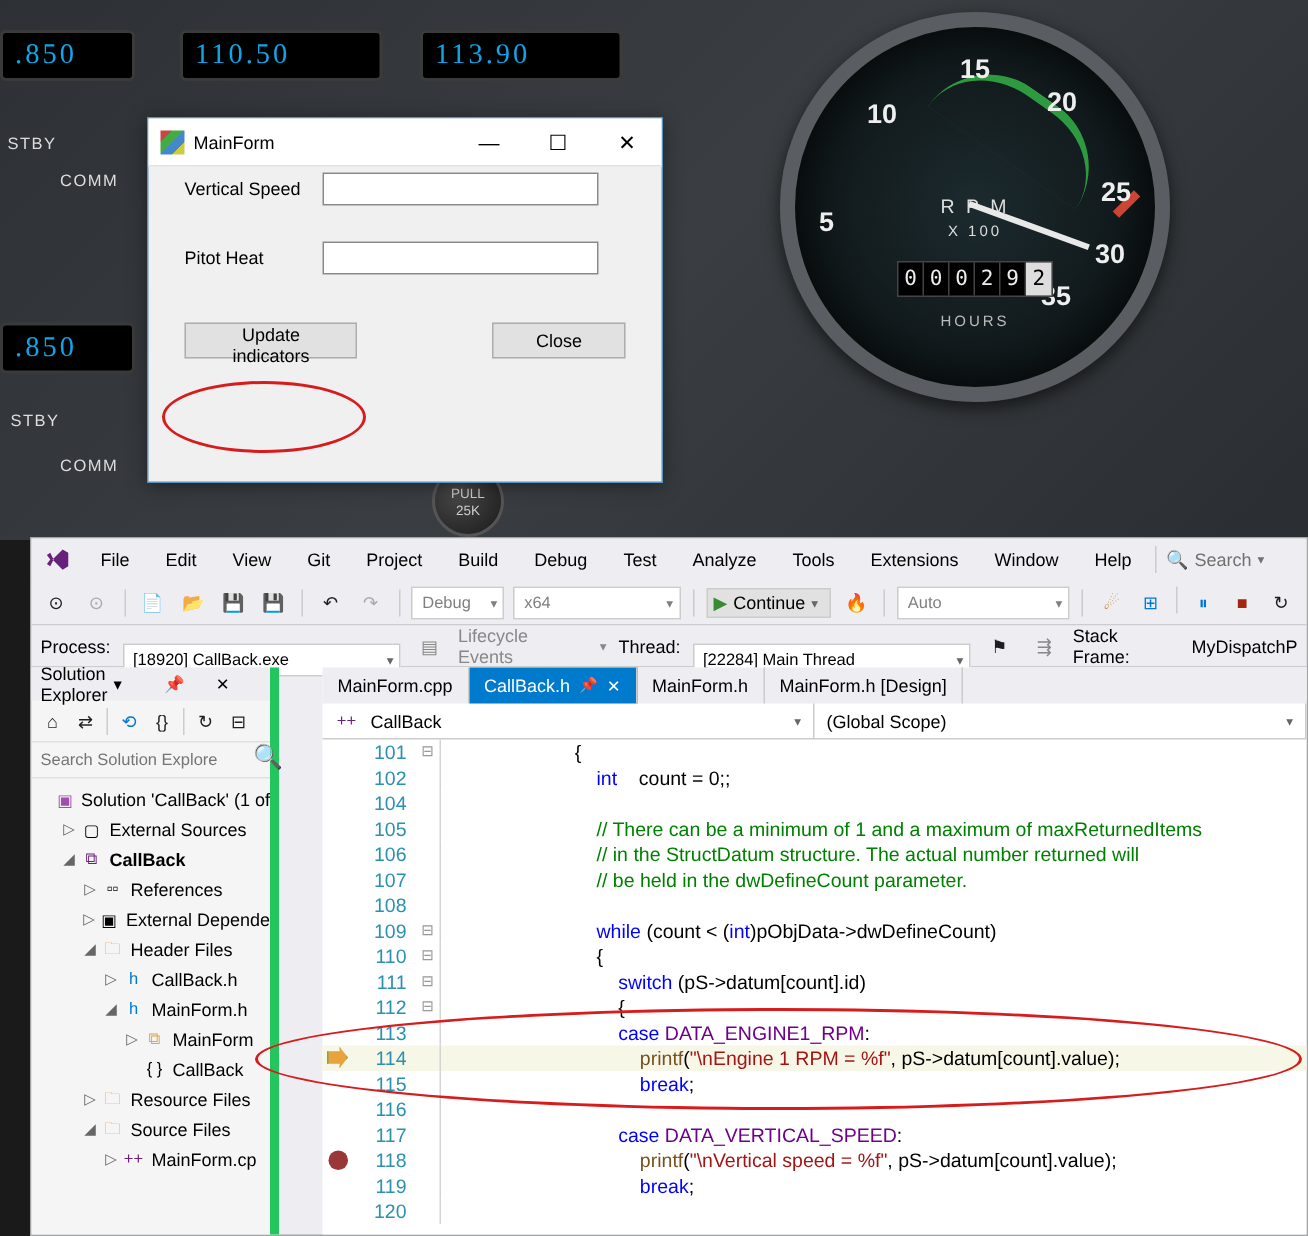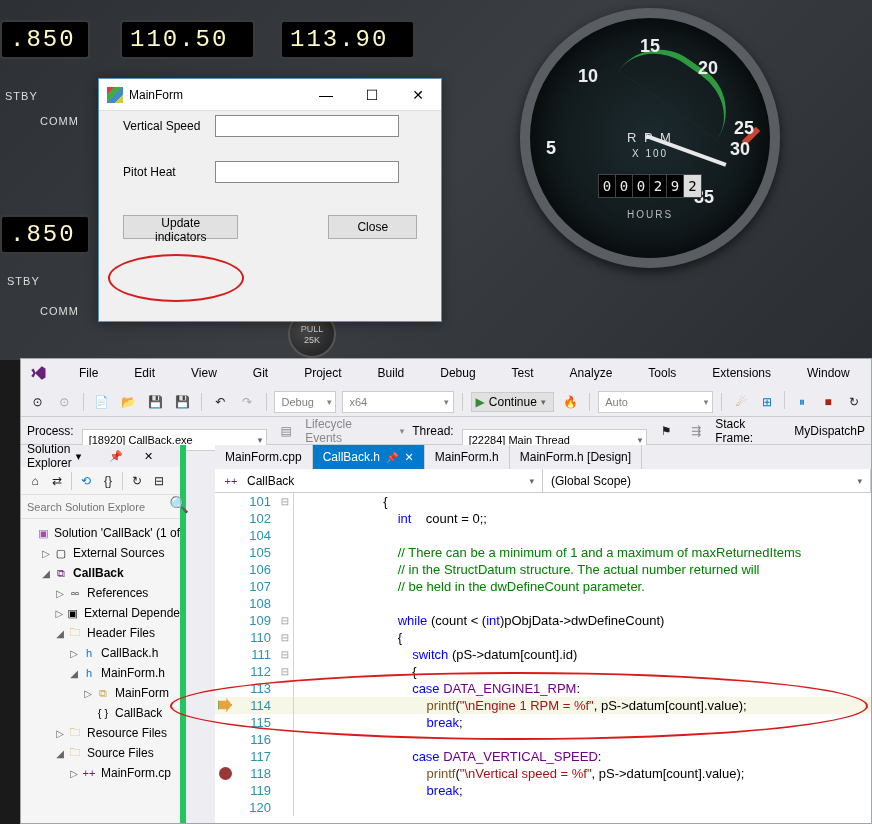--- a/index.html
+++ b/index.html
@@ -1,38 +1,38 @@
 <!DOCTYPE html>
 <html><head>
 <meta charset="utf-8">
 <style>
 * { margin: 0; padding: 0; box-sizing: border-box; font-family: 'Segoe UI', Tahoma, sans-serif; }
 body { width: 872px; height: 824px; overflow: hidden; position: relative; background: #1a1a1a; }
 
 
 .cockpit { position: absolute; top: 0; left: 0; width: 872px; height: 360px; background: linear-gradient(135deg, #2d3135 0%, #3a3e42 50%, #2a2e32 100%); }
-.radio-display { position: absolute; background: #000; border: 2px solid #3a3a3a; border-radius: 4px; padding: 4px 8px; font-family: Liberation Mono, monospace; font-size: 24px; color: #fef9c3; letter-spacing: 2px; }
+.radio-display { position: absolute; background: #000; border: 2px solid #3a3a3a; border-radius: 4px; padding: 4px 8px; font-family: Liberation Serif, serif; font-size: 19px; color: #0ea5e9; letter-spacing: 2px; }
 .r1 { top: 20px; left: 0; width: 90px; }
 .r2 { top: 20px; left: 120px; width: 135px; }
 .r3 { top: 20px; left: 280px; width: 135px; }
 .r4 { top: 215px; left: 0; width: 90px; }
 .panel-label { position: absolute; color: #ddd; font-size: 11px; letter-spacing: 1px; }
 .l1 { top: 115px; left: 40px; }
 .l2 { top: 305px; left: 40px; }
 .l3 { top: 275px; left: 7px; }
 .l4 { top: 90px; left: 5px; }
 .gauge { position: absolute; top: 8px; left: 520px; width: 260px; height: 260px; border-radius: 50%; background: radial-gradient(circle, #1c2a2e 0%, #0f1618 70%); border: 10px solid #5a5e62; box-shadow: inset 0 0 30px rgba(0,0,0,0.8), 0 4px 12px rgba(0,0,0,0.6); }
 .gauge-inner { position: absolute; inset: 8px; border-radius: 50%; }
 .gauge-num { position: absolute; color: #eee; font-size: 18px; font-weight: bold; }
 .g5 { top: 112px; left: 8px; }
 .g10 { top: 40px; left: 40px; }
 .g15 { top: 10px; left: 102px; }
 .g20 { top: 32px; right: 44px; }
 .g25 { top: 92px; right: 8px; }
-.g30 { bottom: 90px; right: 12px; margin-top: 32px; }
+.g30 { bottom: 70px; right: 12px; margin-top: 32px; }
 .g35 { bottom: 42px; right: 48px; }
 .gauge-arc { position: absolute; top: 34px; right: 20px; width: 120px; height: 50px; border-top: 6px solid #2d9a3f; border-radius: 60px 60px 0 0; transform: rotate(35deg); }
 .gauge-arc-red { position: absolute; top: 100px; right: 8px; width: 6px; height: 20px; background: #c43; transform: rotate(45deg); }
 .rpm-label { position: absolute; top: 104px; left: 50%; transform: translateX(-50%); color: #ddd; font-size: 13px; text-align: center; letter-spacing: 2px; }
 .needle { position: absolute; top: 50%; left: 50%; width: 4px; height: 85px; background: #e8e8e8; transform-origin: 50% 5%; transform: translate(-50%, -5px) rotate(-70deg); }
 .counter { position: absolute; bottom: 52px; left: 50%; transform: translateX(-50%); display: flex; background: #000; border: 1px solid #444; }
 .counter span { width: 17px; height: 22px; color: #eee; text-align: center; font-size: 14px; border-right: 1px solid #444; line-height: 22px; font-family: monospace; }
 .counter span:last-child { border: none; background: #ddd; color: #000; }
 .hours { position: absolute; bottom: 30px; left: 50%; transform: translateX(-50%); color: #bbb; font-size: 10px; letter-spacing: 2px; }
 .pull-knob { position: absolute; top: 310px; left: 288px; width: 48px; height: 48px; border-radius: 50%; background: radial-gradient(circle at 35% 35%, #4a4a4a, #1a1a1a); border: 2px solid #555; color: #ccc; font-size: 9px; text-align: center; padding-top: 12px; line-height: 11px; }
@@ -48,21 +48,21 @@
 .mf-row { display: flex; align-items: center; margin-bottom: 24px; }
 .mf-label { width: 92px; font-size: 12px; }
 .mf-input { width: 184px; height: 22px; border: 1px solid #888; background: #fff; padding: 0 4px; font-size: 12px; }
 .mf-btnrow { display: flex; gap: 90px; margin-top: 32px; }
 .mf-button { height: 24px; padding: 0 14px; border: 1px solid #adadad; background: #e1e1e1; font-size: 12px; cursor: pointer; }
 .red-ellipse { position: absolute; border: 2px solid #d61c1c; border-radius: 50%; pointer-events: none; }
 .re1 { top: 254px; left: 108px; width: 136px; height: 48px; }
 
 
 .vs { position: absolute; top: 358px; left: 20px; right: 0; bottom: 0; background: #eeeef2; border: 1px solid #a2a4a5; }
-.vs-menu { height: 28px; display: flex; align-items: center; padding: 0 8px; gap: 20px; background: #eeeef2; font-size: 12px; }
+.vs-menu { height: 28px; display: flex; align-items: center; padding: 0 8px; gap: 8px; background: #eeeef2; font-size: 12px; }
 .vs-logo { width: 22px; height: 22px; margin-right: 4px; display: flex; align-items: center; justify-content: center; }
 .vs-logo svg { width: 18px; height: 18px; }
 .vs-menu-item { padding: 4px 8px; cursor: pointer; }
 .vs-search { margin-left: auto; display: flex; align-items: center; gap: 4px; color: #717171; padding: 2px 6px; border-left: 1px solid #ccc; }
 .vs-cb { font-weight: bold; padding: 4px 12px; margin-left: 6px; }
 
 .vs-toolbar { height: 30px; display: flex; align-items: center; padding: 0 6px; gap: 6px; background: #eeeef2; border-bottom: 1px solid #ccc; font-size: 12px; }
 .tb-btn { width: 22px; height: 22px; display: flex; align-items: center; justify-content: center; cursor: pointer; color: #1e1e1e; }
 .tb-sep { width: 1px; height: 18px; background: #ccc; margin: 0 2px; }
 .tb-dd { height: 22px; border: 1px solid #ccc; background: #fff; padding: 0 18px 0 6px; font-size: 11px; color: #808080; position: relative; display: flex; align-items: center; }

